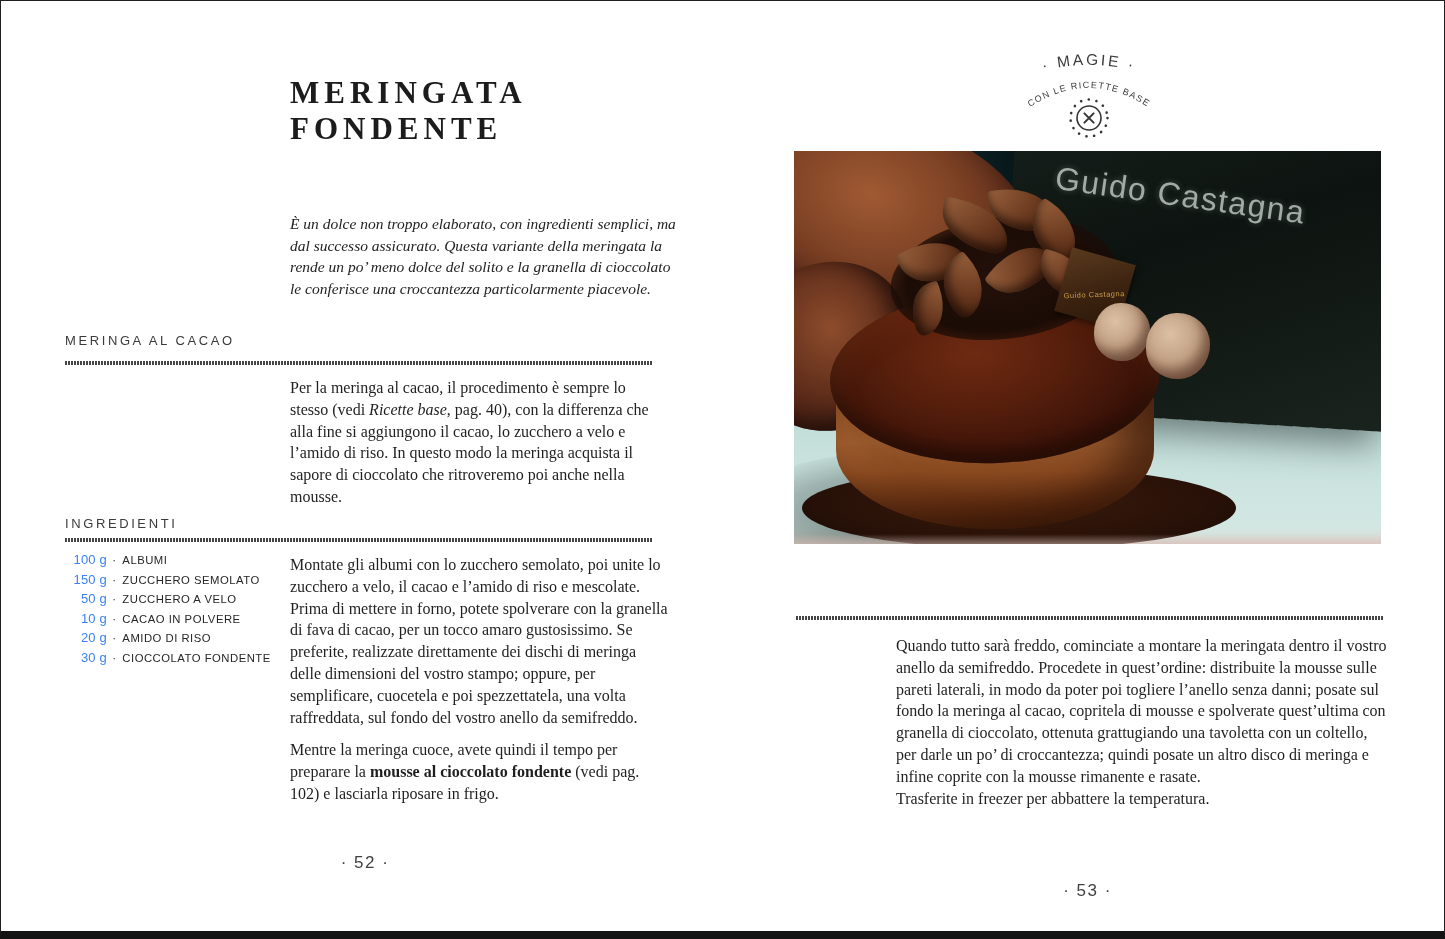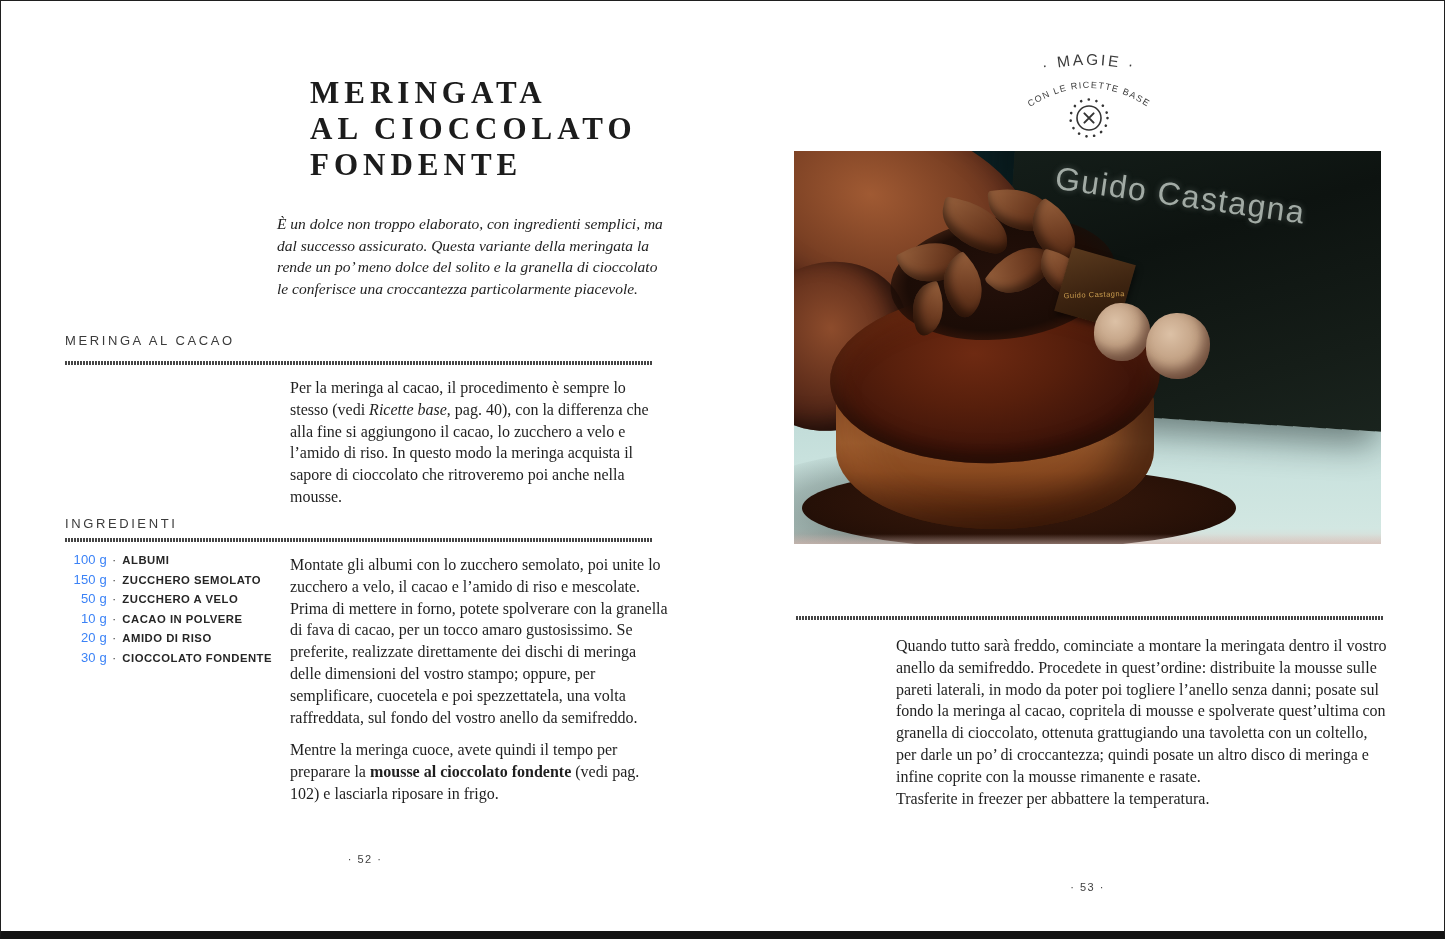--- a/index.html
+++ b/index.html
@@ -10,25 +10,25 @@
     overflow:hidden;
     font-family:"Liberation Serif", serif; color:#1e1e1e;
   }
   .abs{ position:absolute; }
 
   
   .title{
     left:289px; top:74px; width:420px;
     font-family:"Liberation Serif", serif;
     font-size:31px; line-height:36px; font-weight:600;
-    letter-spacing:5px; color:#1c1c1c;margin-left:20px;
+    letter-spacing:5px; color:#1c1c1c;
   }
   .title span{ display:block; }
   .intro{
-    left:276px; top:212px; width:392px;
+    left:289px; top:212px; width:392px;
     font-style:italic; font-size:15.5px; line-height:21.6px; color:#222;
   }
   .kicker{
     font-family:"Liberation Sans", sans-serif;
     font-size:13px; letter-spacing:2.6px; color:#3b3b3b; font-weight:500;
     white-space:nowrap;
   }
   .dotrule{
     height:4px;
     background-image:radial-gradient(circle at 1px 1px, #454545 0.72px, transparent 1.05px);
@@ -36,24 +36,24 @@
   }
   .bodytext{
     font-size:16px; line-height:21.8px; color:#1f1f1f;
   }
   .bodytext .it{ font-style:italic; }
   .bodytext .bd{ font-weight:bold; }
   .ing-list{ left:64px; top:551px; width:230px; font-family:"Liberation Sans", sans-serif; }
   .ing-row{ display:flex; align-items:baseline; height:19.6px; }
   .ing-qty{ width:42px; text-align:right; font-size:13px; color:#3b82f6; letter-spacing:0.2px; }
   .ing-sep{ margin:0 6px 0 5px; color:#4c4c4c; font-size:13px; }
-  .ing-name{ font-size:11.3px; font-weight:bold; letter-spacing:0.5px; color:#262626; }
+  .ing-name{ font-size:11.3px; font-weight:normal; letter-spacing:0.5px; color:#262626; }
   .pagenum{
     top:852px; font-family:"Liberation Sans", sans-serif;
-    font-size:11px; letter-spacing:1.5px; color:#3f3f3f; text-align:center;padding-left:6px;
+    font-size:17px; letter-spacing:1.5px; color:#3f3f3f; text-align:center;padding-left:6px;
   }
   .pagenum.left{ left:0; width:722px; }
   .pagenum.right{ left:722px; width:723px;margin-top:28px; }
 
   
   .badge{ left:1007px; top:44px; width:162px; height:102px; }
   .arc-t1{ font-family:"Liberation Sans", sans-serif; font-size:15.5px; letter-spacing:2.6px; fill:#3c3c3c; }
   .arc-t2{ font-family:"Liberation Sans", sans-serif; font-size:9px; letter-spacing:1.3px; fill:#3c3c3c; }
   .seal-ring{ fill:none; stroke:#353535; stroke-width:2.6; stroke-linecap:round; stroke-dasharray:0.1 7.75; }
   .seal-circle{ fill:none; stroke:#343434; stroke-width:1.6; }
@@ -166,21 +166,20 @@
   .r-body{ left:895px; top:634px; width:494px; }
   .r-body .pline{ display:block; }
 </style>
 </head>
 <body>
 
 <div id="frame">
 
   <h1 class="abs title">
     <span>MERINGATA</span>
-    <span>AL CIOCCOLATO</span>
     <span>FONDENTE</span>
   </h1>
 
   <p class="abs intro">È un dolce non troppo elaborato, con ingredienti semplici, ma dal successo assicurato. Questa variante della meringata la rende un po’ meno dolce del solito e la granella di cioccolato le conferisce una croccantezza particolarmente piacevole.</p>
 
   <div class="abs kicker sec1-head">MERINGA AL CACAO</div>
   <div class="abs dotrule rule1"></div>
 
   <p class="abs bodytext sec1-body"><span>Per la meringa al cacao, il procedimento è sempre lo stesso (vedi </span><span class="it">Ricette base</span><span>, pag. 40), con la differenza che alla fine si aggiungono il cacao, lo zucchero a velo e l’amido di riso. In questo modo la meringa acquista il sapore di cioccolato che ritroveremo poi anche nella mousse.</span></p>
 

